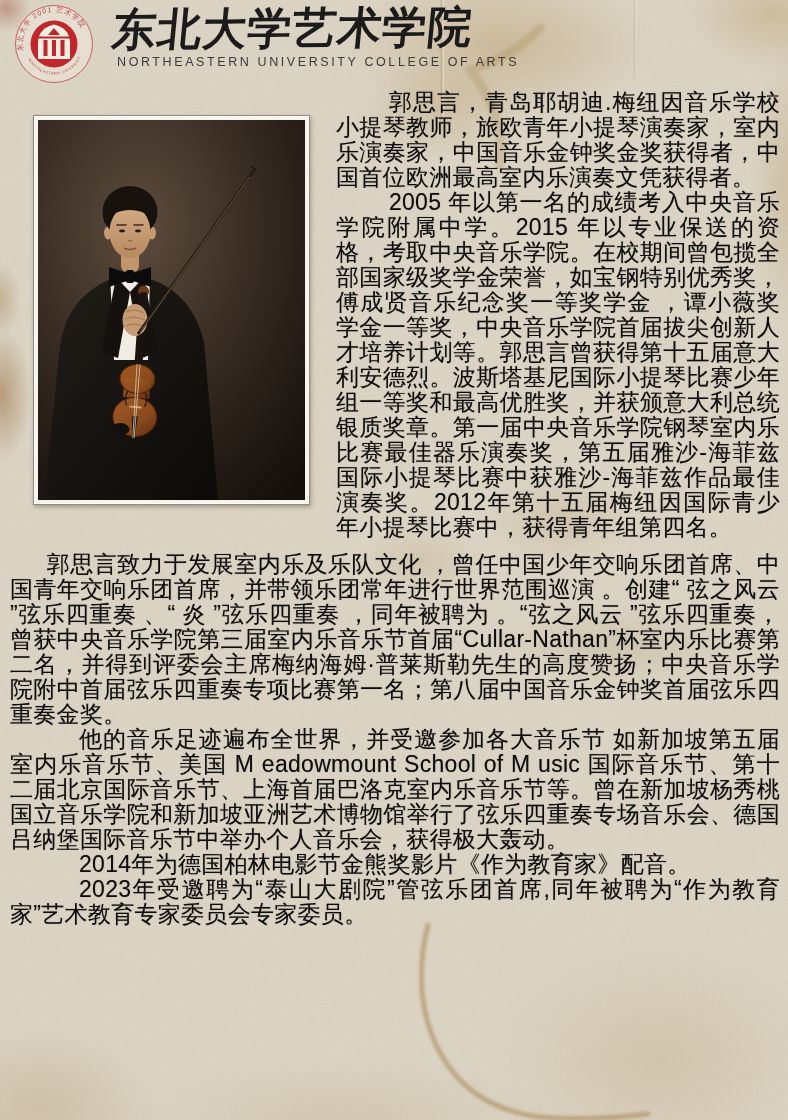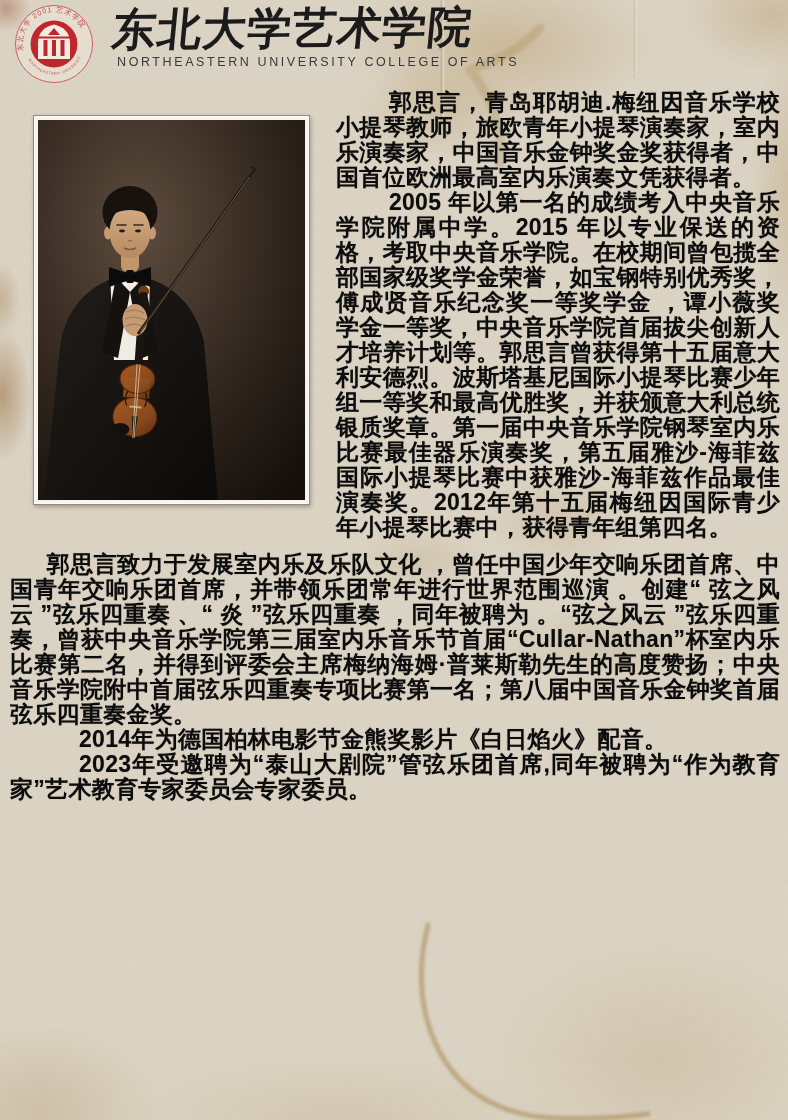--- a/index.html
+++ b/index.html
@@ -64,21 +64,21 @@
     background:#f7f4ee;border:1px solid #8f8c85;
     box-shadow:0 0 0 1px rgba(255,255,255,.6) inset, 1px 2px 4px rgba(60,45,25,.35);
     padding:4px;box-sizing:content-box;
   }
   .photo-frame svg{display:block;width:267px;height:380px;}
   .col-text{flex:1 1 auto;margin-left:26px;}
 
   
   .bio-text p{
     margin:0;color:#0c0c0c;
-    font-size:23px;line-height:25px;font-weight:700;
+    font-size:23px;line-height:25px;font-weight:400;
     text-align:justify;letter-spacing:.3px;
     text-shadow:0 0 1px rgba(0,0,0,.35);
   }
   .col-text p{text-indent:2.3em;}
   .bio-full{padding:0 8px 0 10px;margin-top:12px;}
   .bio-full p{text-indent:3em;}
   .bio-full p.indent-sm{text-indent:1.6em;}
 </style>
 </head>
 <body>
@@ -228,18 +228,19 @@
       </figure>
 
       <div class="col-text">
         <p>郭思言，青岛耶胡迪.梅纽因音乐学校小提琴教师，旅欧青年小提琴演奏家，室内乐演奏家，中国音乐金钟奖金奖获得者，中国首位欧洲最高室内乐演奏文凭获得者。</p>
         <p>2005 年以第一名的成绩考入中央音乐学院附属中学。2015 年以专业保送的资格，考取中央音乐学院。在校期间曾包揽全部国家级奖学金荣誉，如宝钢特别优秀奖，傅成贤音乐纪念奖一等奖学金 ，谭小薇奖学金一等奖，中央音乐学院首届拔尖创新人才培养计划等。郭思言曾获得第十五届意大利安德烈。波斯塔基尼国际小提琴比赛少年组一等奖和最高优胜奖，并获颁意大利总统银质奖章。第一届中央音乐学院钢琴室内乐比赛最佳器乐演奏奖，第五届雅沙-海菲兹国际小提琴比赛中获雅沙-海菲兹作品最佳演奏奖。2012年第十五届梅纽因国际青少年小提琴比赛中，获得青年组第四名。</p>
       </div>
     </div>
 
     <div class="bio-full bio-text">
       <p class="indent-sm">郭思言致力于发展室内乐及乐队文化 ，曾任中国少年交响乐团首席、中国青年交响乐团首席，并带领乐团常年进行世界范围巡演 。创建“ 弦之风云 ”弦乐四重奏 、“ 炎 ”弦乐四重奏 ，同年被聘为 。“弦之风云 ”弦乐四重奏，曾获中央音乐学院第三届室内乐音乐节首届“Cullar-Nathan”杯室内乐比赛第二名，并得到评委会主席梅纳海姆·普莱斯勒先生的高度赞扬；中央音乐学院附中首届弦乐四重奏专项比赛第一名；第八届中国音乐金钟奖首届弦乐四重奏金奖。</p>
-      <p>2014年为德国柏林电影节金熊奖影片《白日焰火》配音。</p>
+      <p>他的音乐足迹遍布全世界，并受邀参加各大音乐节  如新加坡第五届室内乐音乐节、美国 M eadowmount School of M usic  国际音乐节、第十二届北京国际音乐节、上海首届巴洛克室内乐音乐节等。曾在新加坡杨秀桃国立音乐学院和新加坡亚洲艺术博物馆举行了弦乐四重奏专场音乐会、德国吕纳堡国际音乐节中举办个人音乐会，获得极大轰动。</p>
+      <p>2014年为德国柏林电影节金熊奖影片《作为教育家》配音。</p>
       <p>2023年受邀聘为“泰山大剧院”管弦乐团首席,同年被聘为“作为教育家”艺术教育专家委员会专家委员。</p>
     </div>
 
   </div>
 </div>
 
 </body></html>

